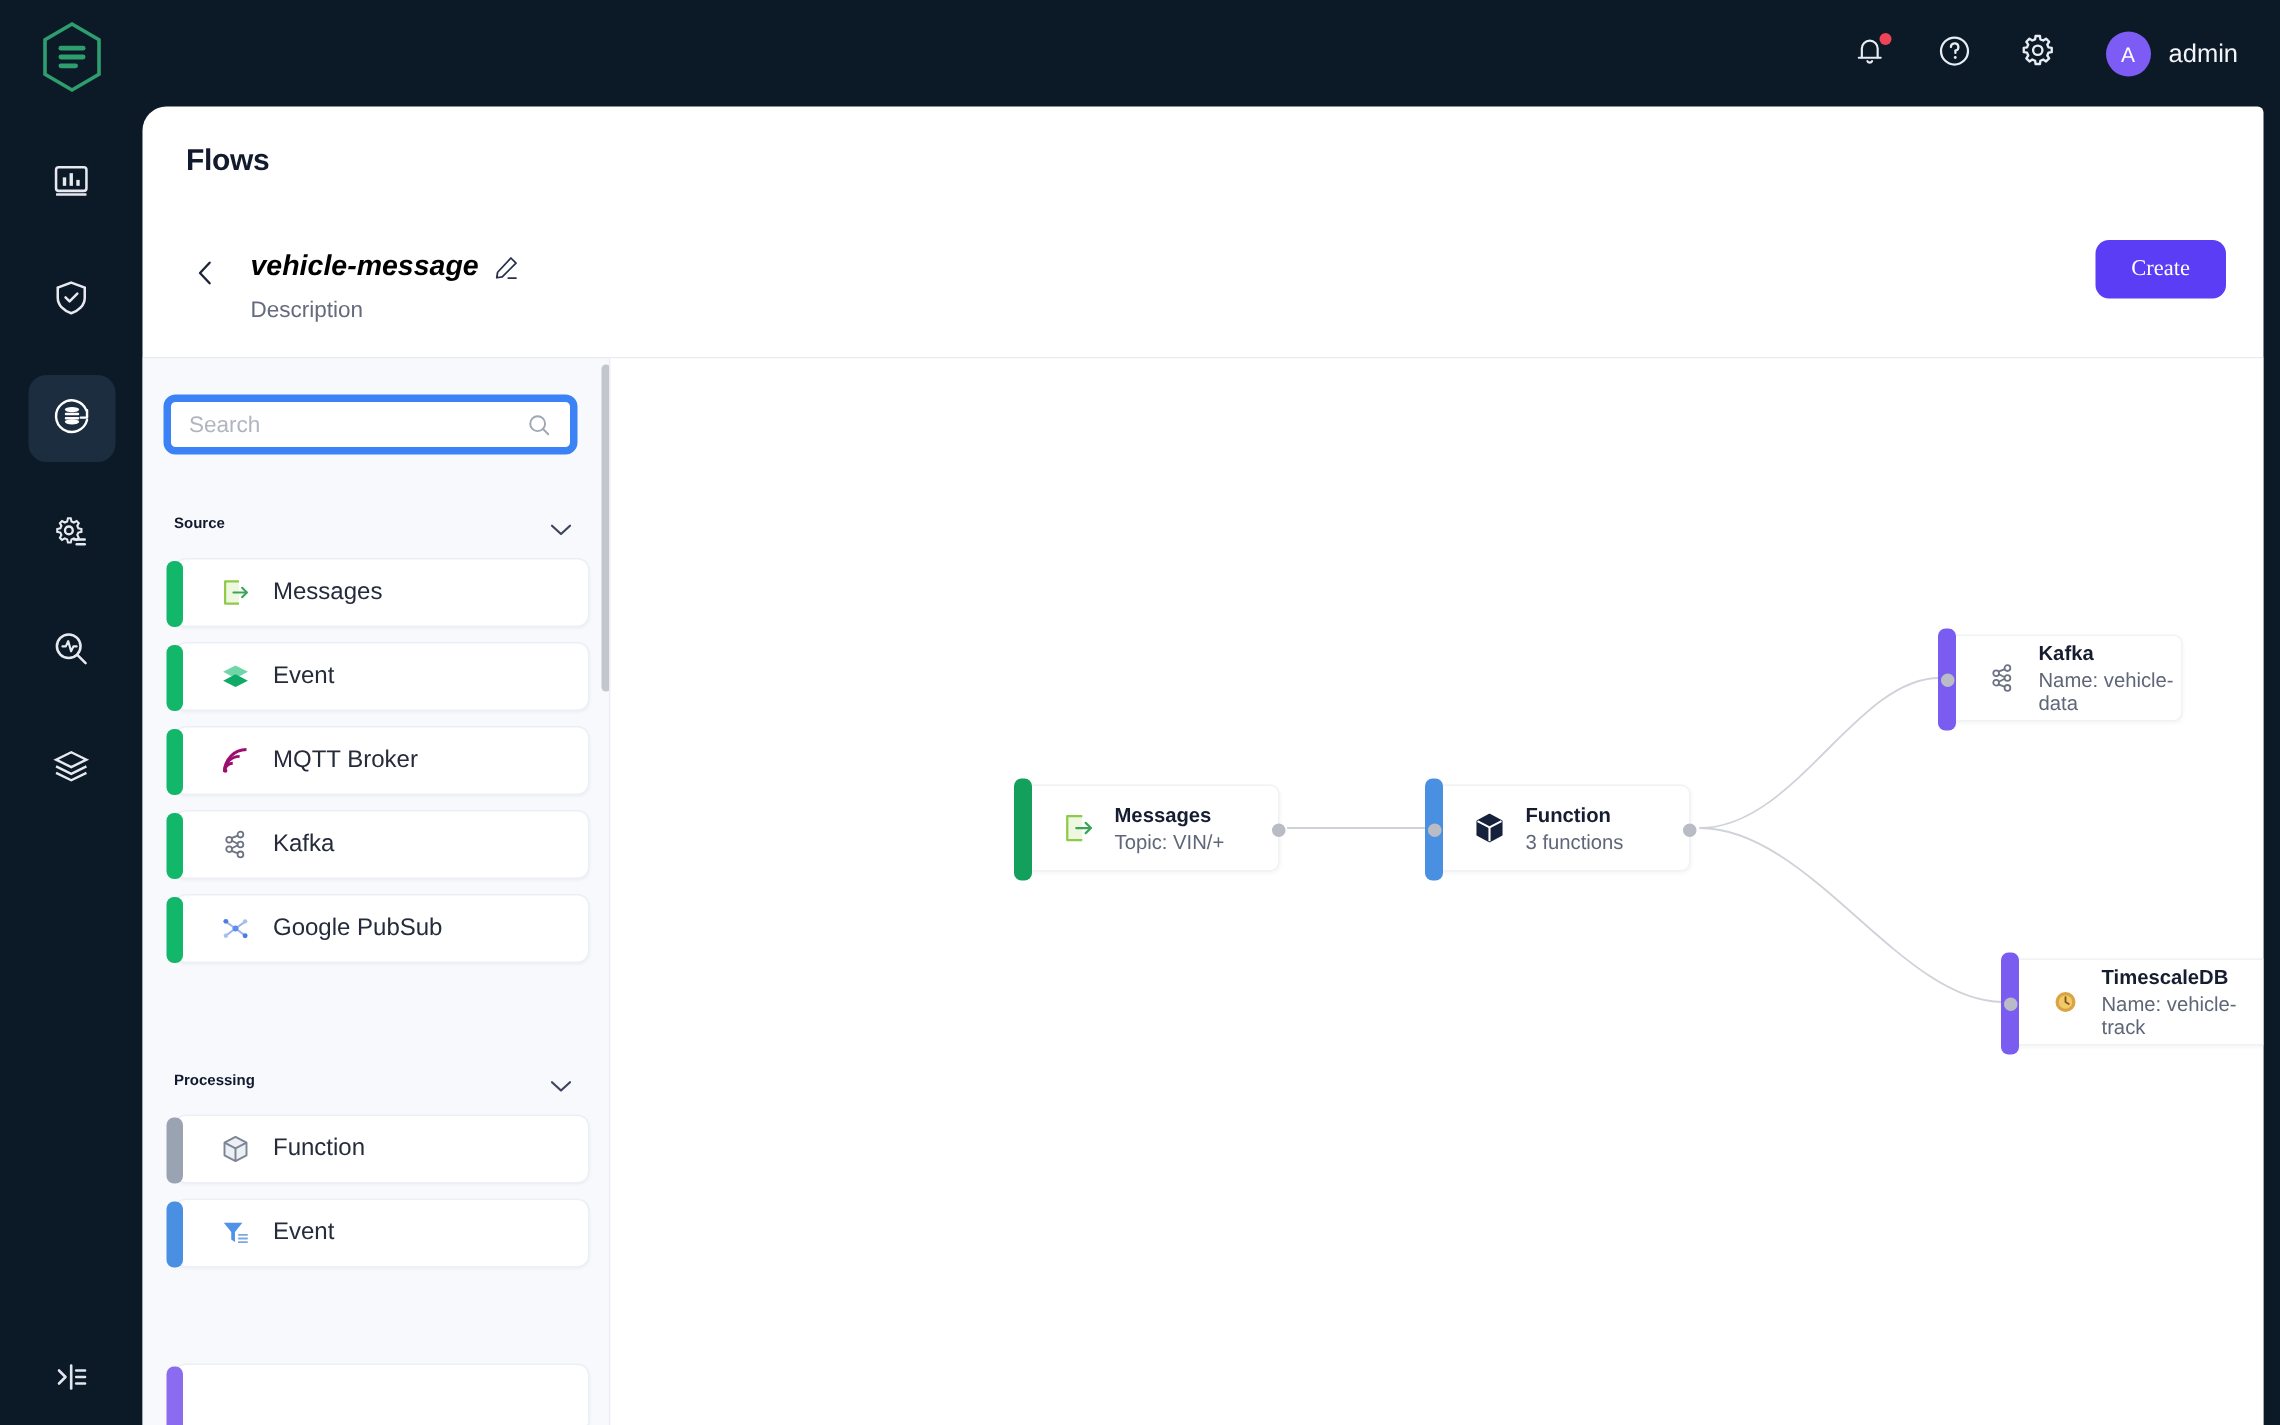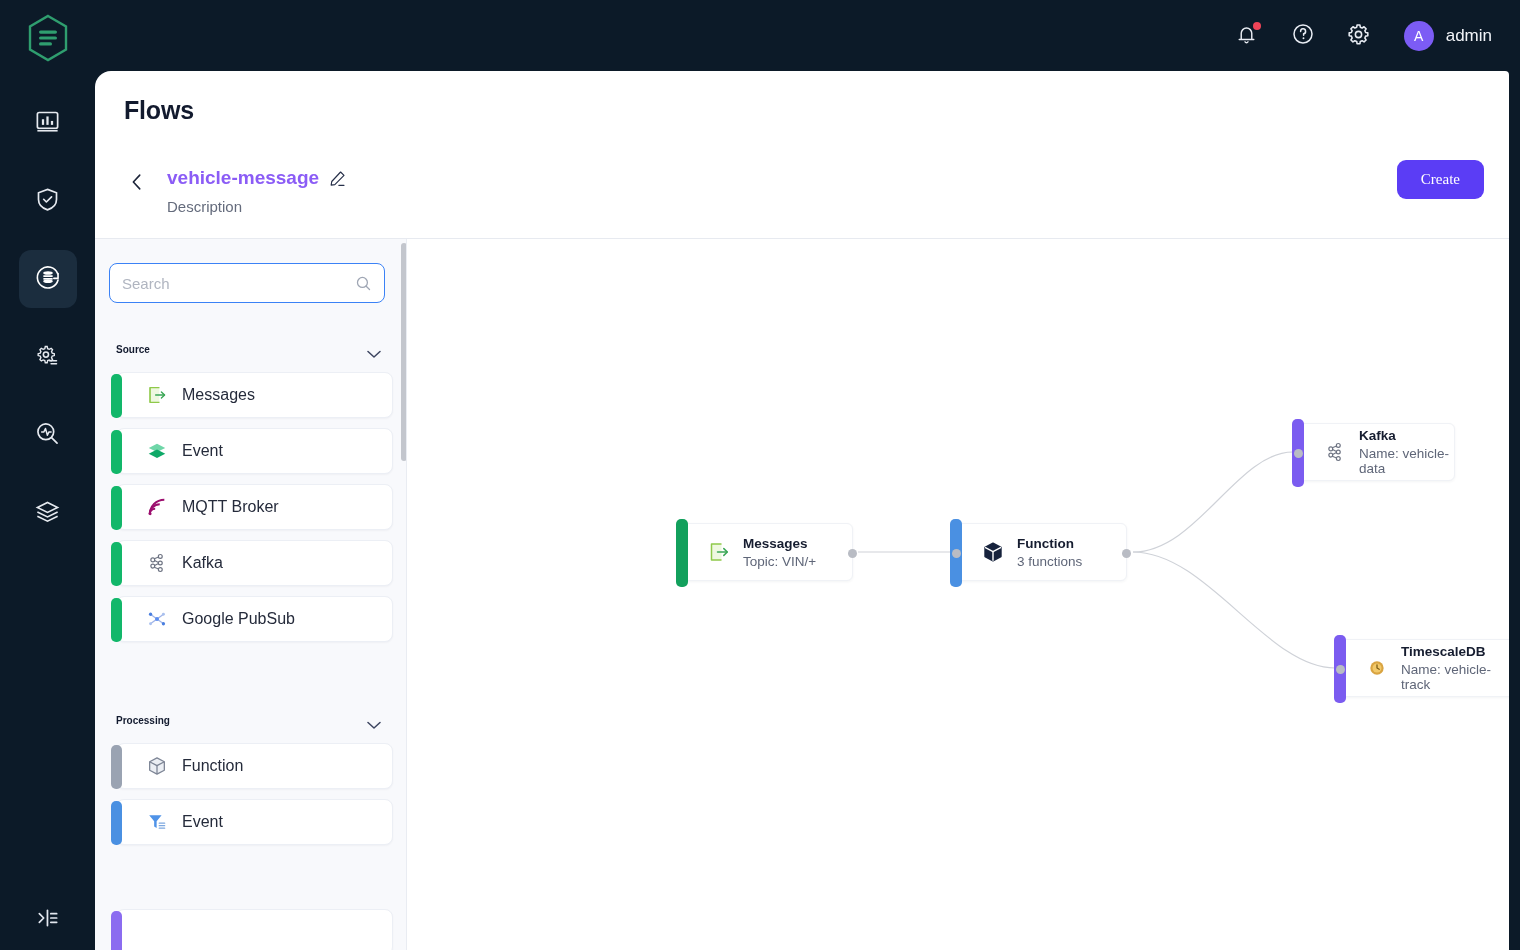--- a/index.html
+++ b/index.html
@@ -50,31 +50,31 @@
   
   .card {
     position: absolute; left: 95px; top: 71px; width: 1414px; height: 879px;
     background: #ffffff; border-top-left-radius: 16px; border-top-right-radius: 4px;
     overflow: hidden;
   }
   .card-inner { position: relative; width: 100%; height: 100%; }
 
   .page-title {
     position: absolute; left: 29px; top: 25px;
-    font-size: 25px; font-weight: bold; color: #121a2e; letter-spacing: -.2px;
+    font-size: 20px; font-weight: bold; color: #121a2e; letter-spacing: -.2px;
   }
 
   .flowhead { position: absolute; left: 0; top: 80px; width: 100%; height: 92px; }
   .back-chevron {
     position: absolute; left: 31px; top: 20px; width: 22px; height: 22px;
     cursor: pointer;
   }
   .flow-name {
     position: absolute; left: 72px; top: 16px;
-    font-size: 19px; font-weight: bold; color: #8b5cf6;
+    font-size: 19px; font-weight: bold; color: #000000; font-style: italic;
   }
   .edit-icon { position: absolute; left: 232px; top: 18px; width: 20px; height: 20px; cursor: pointer; }
   .flow-desc {
     position: absolute; left: 72px; top: 47px;
     font-size: 15px; color: #646b7c;
   }
   .create-btn {
     position: absolute; right: 25px; top: 9px;
     background: #5b3df5; color: #fff; border: none; border-radius: 9px;
     padding: 11px 24px; font-size: 15px; cursor: pointer;
@@ -92,21 +92,21 @@
     position: absolute; left: 306px; top: 0; width: 6px; height: 711px;
   }
   .palette-thumb {
     position: absolute; left: 0; top: 4px; width: 6px; height: 218px;
     background: #c3c6cd; border-radius: 3px;
   }
   .v-divider { position: absolute; left: 311px; top: 168px; width: 1px; height: 711px; background: #e9ecf2; }
 
   .search-wrap {
     position: absolute; left: 14px; top: 24px; width: 276px; height: 40px;
-    background: #ffffff; border: 1px solid #3b82f6; border-radius: 8px;
+    background: #ffffff; border: 5px solid #3b82f6; border-radius: 8px;
     display: flex; align-items: center; padding: 0 12px;
   }
   .search-input {
     flex: 1; border: none; outline: none; background: transparent;
     font-size: 15px; color: #2a3042; font-family: "Liberation Sans", sans-serif;
   }
   .search-input::placeholder { color: #b0b5c0; }
   .search-ico { width: 17px; height: 17px; flex: 0 0 auto; }
 
   .group { position: absolute; left: 0; width: 312px; }

